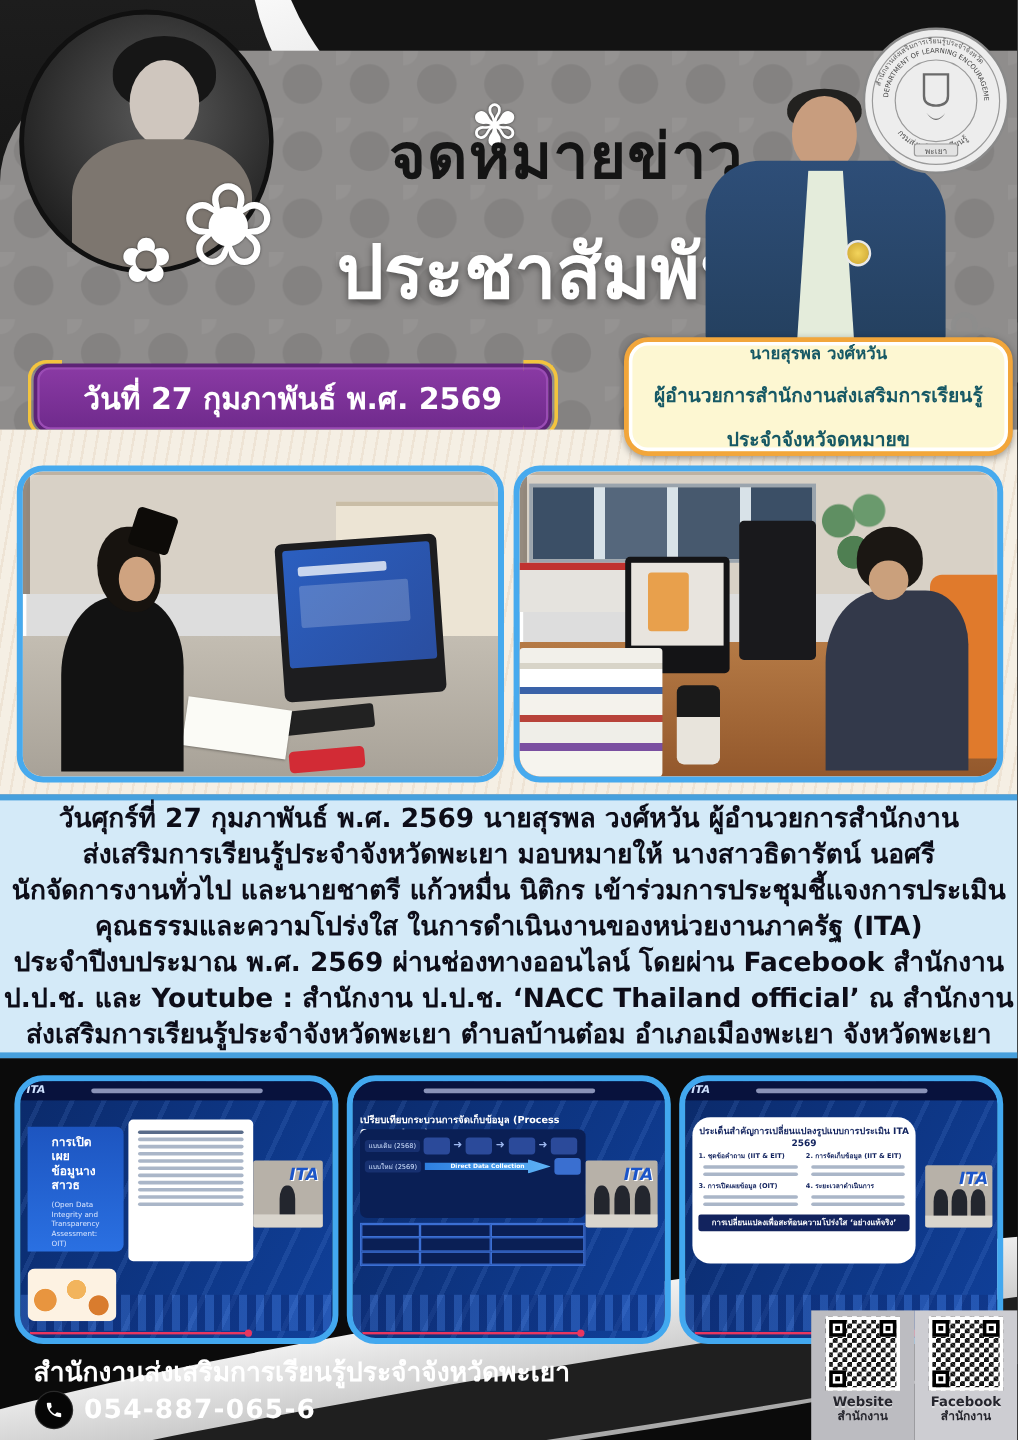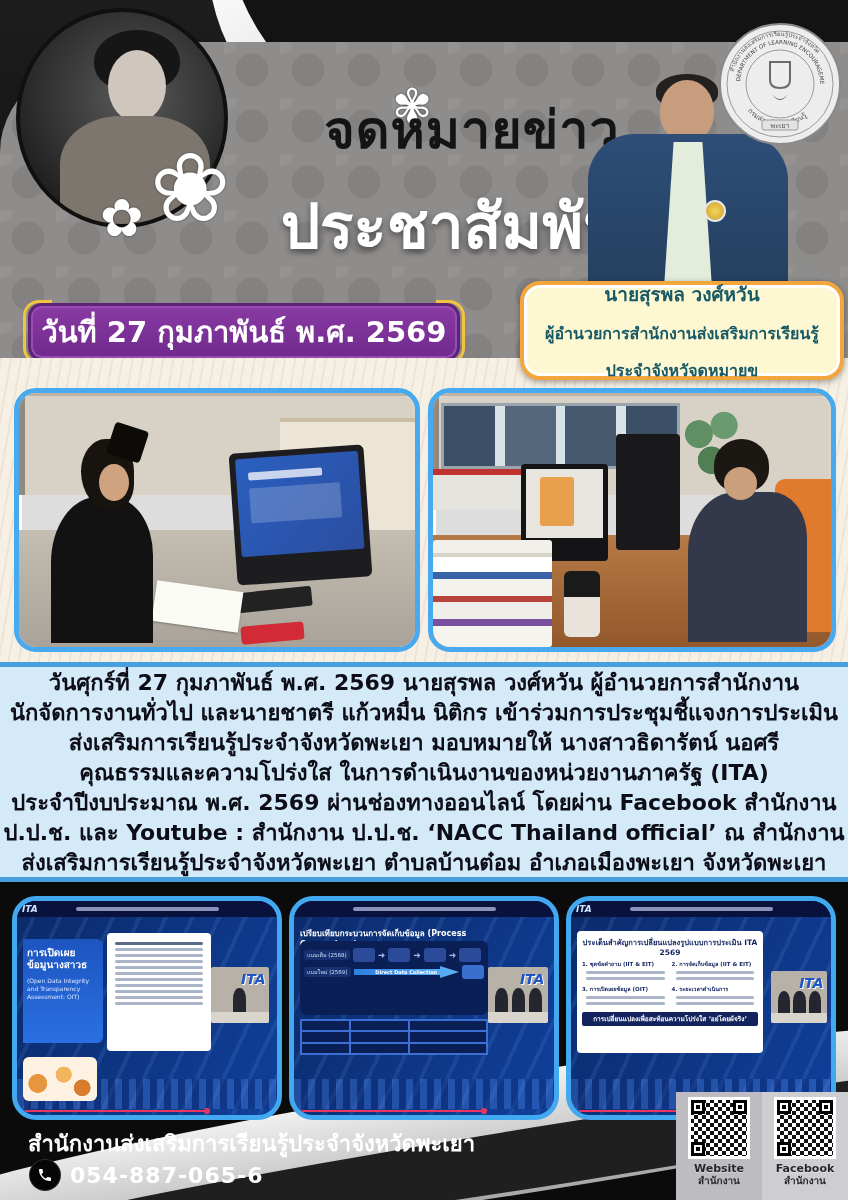--- a/index.html
+++ b/index.html
@@ -28,24 +28,24 @@
   .d-body{position:absolute;left:10px;top:54px;width:200px;height:154px;border-radius:46px 46px 8px 8px;background:linear-gradient(#2e4e78,#24405f);}
   .d-shirt{position:absolute;left:86px;top:62px;width:48px;height:146px;background:#e4ecdb;clip-path:polygon(20% 0,80% 0,100% 100%,0 100%);}
   .d-badge{position:absolute;left:126px;top:120px;width:22px;height:22px;border-radius:50%;background:radial-gradient(#f3d45c,#caa22e);border:2px solid #e9e9e9;}
   
   .seal{position:absolute;right:6px;top:22px;width:124px;height:124px;}
   
   .date-badge{position:absolute;left:28px;top:303px;width:432px;height:58px;background:linear-gradient(#8a3aa4,#6f2a8c);border-radius:14px;border:3px solid #5d2376;box-shadow:inset 0 0 0 2px #9a4cb4;display:flex;align-items:center;justify-content:center;}
   .date-badge:before,.date-badge:after{content:"";position:absolute;top:-6px;bottom:-6px;width:26px;border:3px solid #f3c43e;}
   .date-badge:before{left:-8px;border-right:none;border-radius:16px 0 0 16px;}
   .date-badge:after{right:-8px;border-left:none;border-radius:0 16px 16px 0;}
-  .date-text{color:#ffffff;font-size:29px;font-weight:bold;white-space:nowrap;}
+  .date-text{color:#ffffff;font-size:25px;font-weight:bold;white-space:nowrap;}
   
   .name-badge{position:absolute;left:520px;top:281px;width:324px;height:99px;background:#fdf7d2;border:4px solid #f2a63b;border-radius:20px;box-shadow:inset 0 0 0 3px #ffffff,0 2px 6px rgba(0,0,0,.35);display:flex;flex-direction:column;align-items:center;justify-content:center;z-index:5;}
-  .nb1{font-size:19px;font-weight:bold;color:#175965;white-space:nowrap;}
+  .nb1{font-size:14px;font-weight:bold;color:#175965;white-space:nowrap;}
   .nb2,.nb3{font-size:16px;font-weight:bold;color:#175965;white-space:nowrap;margin-top:12px;}
 
   
   .photo-strip{position:absolute;left:0;top:358px;width:848px;height:304px;background:#f5efe4;
     background-image:repeating-linear-gradient(100deg,rgba(197,158,120,0.14) 0 2px,transparent 2px 10px);}
   .photo-frame{position:absolute;top:388px;height:264px;border:5px solid #47aaee;border-radius:22px;box-shadow:inset 0 0 0 3px #ffffff;overflow:hidden;background:#ddd;}
   .pf-left{left:14px;width:406px;}
   .pf-right{left:428px;width:408px;}
   
   .ph-wall{position:absolute;left:0;top:0;width:100%;height:40%;background:#d8d0c4;background-image:linear-gradient(90deg,#8a7e70 0 6px,transparent 6px 70px),linear-gradient(#b7aa98 0 3px,transparent 3px 50px);opacity:.9;}
@@ -95,37 +95,37 @@
   .slide .ita-corner{position:absolute;left:5px;top:3px;font-size:9px;font-weight:bold;font-style:italic;color:#cfe2ff;}
   .slide .progress{position:absolute;left:8px;bottom:3px;width:70%;height:2px;background:#e8365f;}
   .slide .progress:after{content:"";position:absolute;right:-3px;top:-2px;width:6px;height:6px;border-radius:50%;background:#e8365f;}
   .feed{position:absolute;background:#b7b1a8;border-radius:2px;overflow:hidden;}
   .feed .ita{position:absolute;right:6%;top:8%;font-size:14px;font-weight:bold;font-style:italic;color:#1b55c9;text-shadow:1px 1px 0 #fff;}
   .feed .person{position:absolute;bottom:18%;width:22%;height:44%;border-radius:45% 45% 0 0;background:#23262e;}
   .feed .table{position:absolute;left:0;bottom:0;width:100%;height:20%;background:#d9d5cd;}
   .tbar{height:3px;background:#aab6c8;border-radius:2px;margin:3px 4px;}
   .tbar.dark{background:#5a6c8a;}
   
-  .s1-left{position:absolute;left:6px;top:38px;width:80px;height:104px;background:linear-gradient(#1d55c0,#2a70e2);border-radius:0 6px 6px 0;padding:8px 4px;color:#fff;}
+  .s1-left{position:absolute;left:6px;top:38px;width:80px;height:104px;background:linear-gradient(#1d55c0,#2a70e2);border-radius:0 6px 6px 0;padding:8px 20px;color:#fff;}
   .s1-t1{font-size:10px;font-weight:bold;line-height:12px;}
   .s1-sub{font-size:6px;margin-top:6px;line-height:8px;color:#dbe7ff;}
   .s1-card{position:absolute;left:90px;top:32px;width:104px;height:118px;background:#ffffff;border-radius:4px;padding:6px 4px;}
   .s1-illus{position:absolute;left:6px;bottom:14px;width:74px;height:44px;background:radial-gradient(circle at 20% 60%,#e8953f 14%,transparent 15%),radial-gradient(circle at 55% 40%,#f2b45c 16%,transparent 17%),radial-gradient(circle at 80% 70%,#d97c2e 12%,transparent 13%),#fdf2e2;border-radius:6px;}
   
   .s2-title{position:absolute;left:6px;top:26px;width:192px;font-size:8px;font-weight:bold;color:#ffffff;}
   .s2-flow{position:absolute;left:6px;top:40px;width:188px;height:74px;background:#0a1f55;border-radius:6px;padding:4px;}
   .s2-row{display:flex;align-items:center;gap:3px;margin:3px 0;}
   .s2-pill{font-size:5.5px;color:#cfe0ff;background:#173070;border-radius:3px;padding:1px 3px;white-space:nowrap;}
   .s2-box{width:22px;height:14px;background:#2b4a9a;border-radius:3px;}
   .s2-arr{color:#9db8f0;font-size:9px;}
   .s2-bigarr{flex:1;height:12px;background:linear-gradient(90deg,#2e7fe0,#5db2f5);clip-path:polygon(0 25%,82% 25%,82% 0,100% 50%,82% 100%,82% 75%,0 75%);display:flex;align-items:center;justify-content:center;font-size:5px;color:#fff;font-weight:bold;}
   .s2-table{position:absolute;left:6px;top:118px;width:188px;height:36px;background:#0a1f55;border:1px solid #3b6fd4;display:grid;grid-template-columns:1fr 1.2fr 1.6fr;grid-auto-rows:1fr;}
   .s2-table span{border:1px solid #3b6fd4;display:block;}
   
-  .s3-card{position:absolute;left:6px;top:30px;width:186px;height:122px;background:#ffffff;border-radius:4px;padding:5px;}
+  .s3-card{position:absolute;left:6px;top:30px;width:186px;height:122px;background:#ffffff;border-radius:15px;padding:5px;}
   .s3-title{font-size:7.5px;font-weight:bold;color:#12235e;text-align:center;}
   .s3-grid{display:grid;grid-template-columns:1fr 1fr;gap:3px;margin-top:4px;}
   .s3-q{font-size:5.5px;font-weight:bold;color:#12235e;line-height:7px;}
   .s3-banner{margin-top:4px;background:#12235e;color:#fff;font-size:6.5px;font-weight:bold;text-align:center;border-radius:2px;padding:2px 1px;white-space:nowrap;overflow:hidden;}
 
   
   .footer-name{position:absolute;left:28px;top:1126px;font-size:22px;font-weight:bold;color:#ffffff;white-space:nowrap;z-index:6;}
   .phone-row{position:absolute;left:30px;top:1160px;display:flex;align-items:center;gap:10px;z-index:6;}
   .phone-circle{width:30px;height:30px;border-radius:50%;background:#060606;display:flex;align-items:center;justify-content:center;box-shadow:0 0 0 1px #2a2a2a;}
   .phone-number{font-size:22px;font-weight:bold;color:#ffffff;letter-spacing:1px;}
@@ -246,22 +246,22 @@
     <div class="ph2-chair"></div>
     <div class="ph2-man">
       <span class="ph2-m-body"></span>
       <span class="ph2-m-hair"></span>
       <span class="ph2-m-face"></span>
     </div>
   </div>
 
   <div class="body-panel">
     <div class="body-line">วันศุกร์ที่ 27 กุมภาพันธ์ พ.ศ. 2569 นายสุรพล วงศ์หวัน ผู้อำนวยการสำนักงาน</div>
+    <div class="body-line">ส่งเสริมการเรียนรู้ประจำจังหวัดพะเยา มอบหมายให้ นางสาวธิดารัตน์ นอศรี</div>
     <div class="body-line">นักจัดการงานทั่วไป และนายชาตรี แก้วหมื่น นิติกร เข้าร่วมการประชุมชี้แจงการประเมิน</div>
-    <div class="body-line">ส่งเสริมการเรียนรู้ประจำจังหวัดพะเยา มอบหมายให้ นางสาวธิดารัตน์ นอศรี</div>
     <div class="body-line">คุณธรรมและความโปร่งใส ในการดำเนินงานของหน่วยงานภาครัฐ (ITA)</div>
     <div class="body-line">ประจำปีงบประมาณ พ.ศ. 2569 ผ่านช่องทางออนไลน์ โดยผ่าน Facebook สำนักงาน</div>
     <div class="body-line">ป.ป.ช. และ Youtube : สำนักงาน ป.ป.ช. ‘NACC Thailand official’ ณ สำนักงาน</div>
     <div class="body-line">ส่งเสริมการเรียนรู้ประจำจังหวัดพะเยา ตำบลบ้านต๋อม อำเภอเมืองพะเยา จังหวัดพะเยา</div>
   </div>
 
   <div class="bottom-black">
     <div class="swoosh1"></div>
     <div class="swoosh2"></div>
 
@@ -368,21 +368,21 @@
             <div class="s3-q">3. การเปิดเผยข้อมูล (OIT)</div>
             <div class="tbar"></div>
               <div class="tbar"></div>
           </div>
           <div>
             <div class="s3-q">4. ระยะเวลาดำเนินการ</div>
             <div class="tbar"></div>
               <div class="tbar"></div>
           </div>
         </div>
-        <div class="s3-banner">การเปลี่ยนแปลงเพื่อสะท้อนความโปร่งใส ‘อย่โดยผ้จริง’</div>
+        <div class="s3-banner">การเปลี่ยนแปลงเพื่อสะท้อนความโปร่งใส ‘อย่างแท้จริง’</div>
       </div>
       <div class="feed" style="right:4px;top:70px;width:56px;height:52px;">
         <span class="ita">ITA</span>
         <span class="person" style="left:12%;"></span>
         <span class="person" style="left:40%;"></span>
         <span class="person" style="left:68%;"></span>
         <span class="table"></span>
       </div>
       <div class="progress"></div>
     </div>

